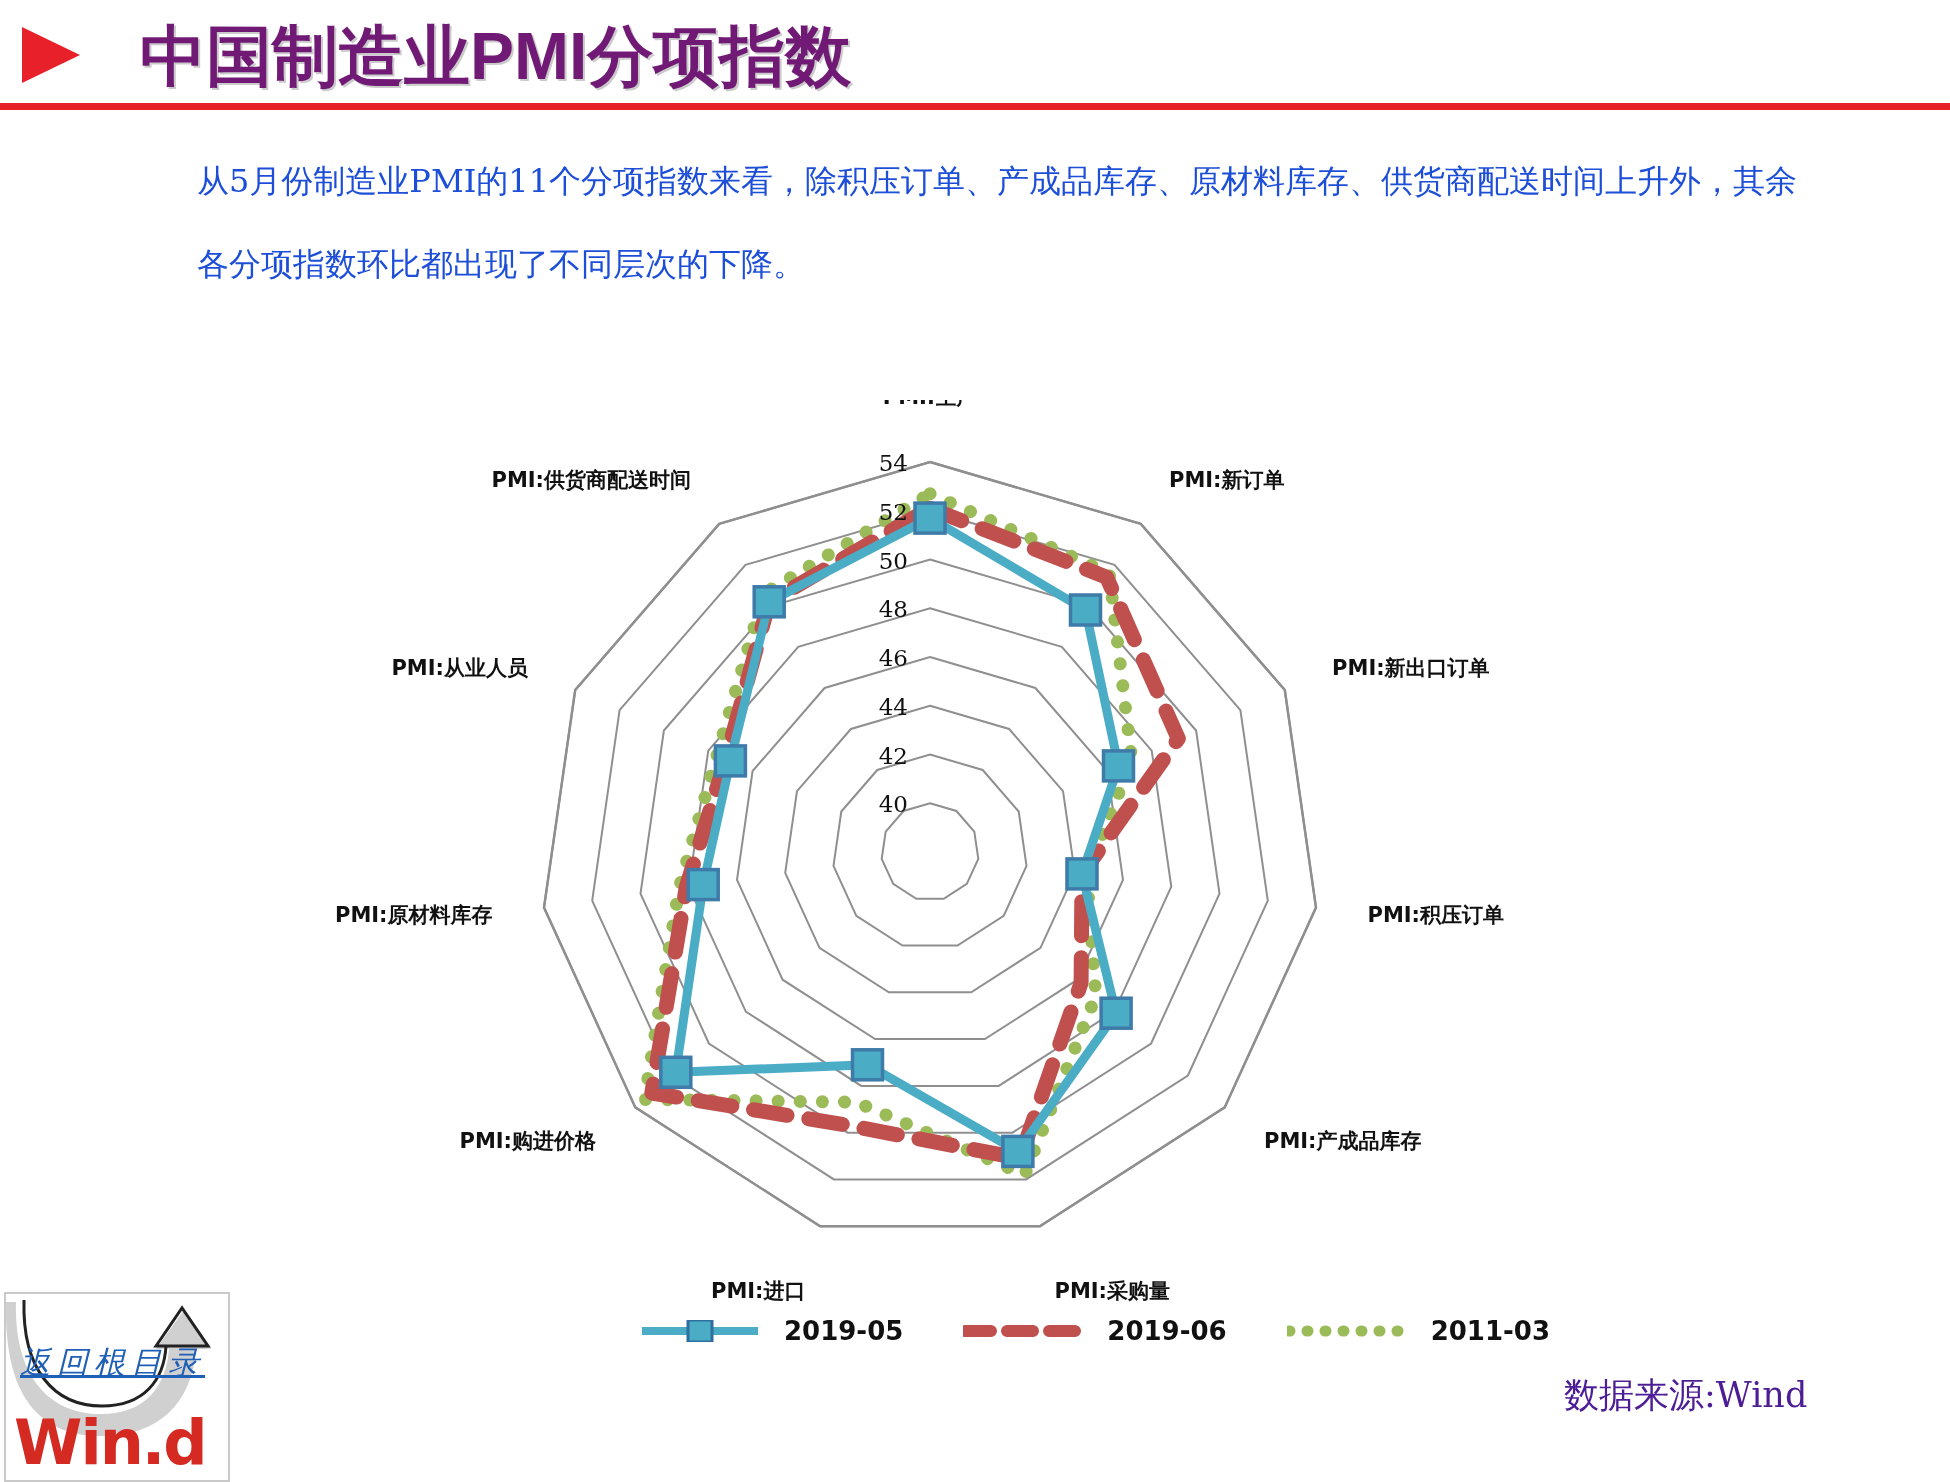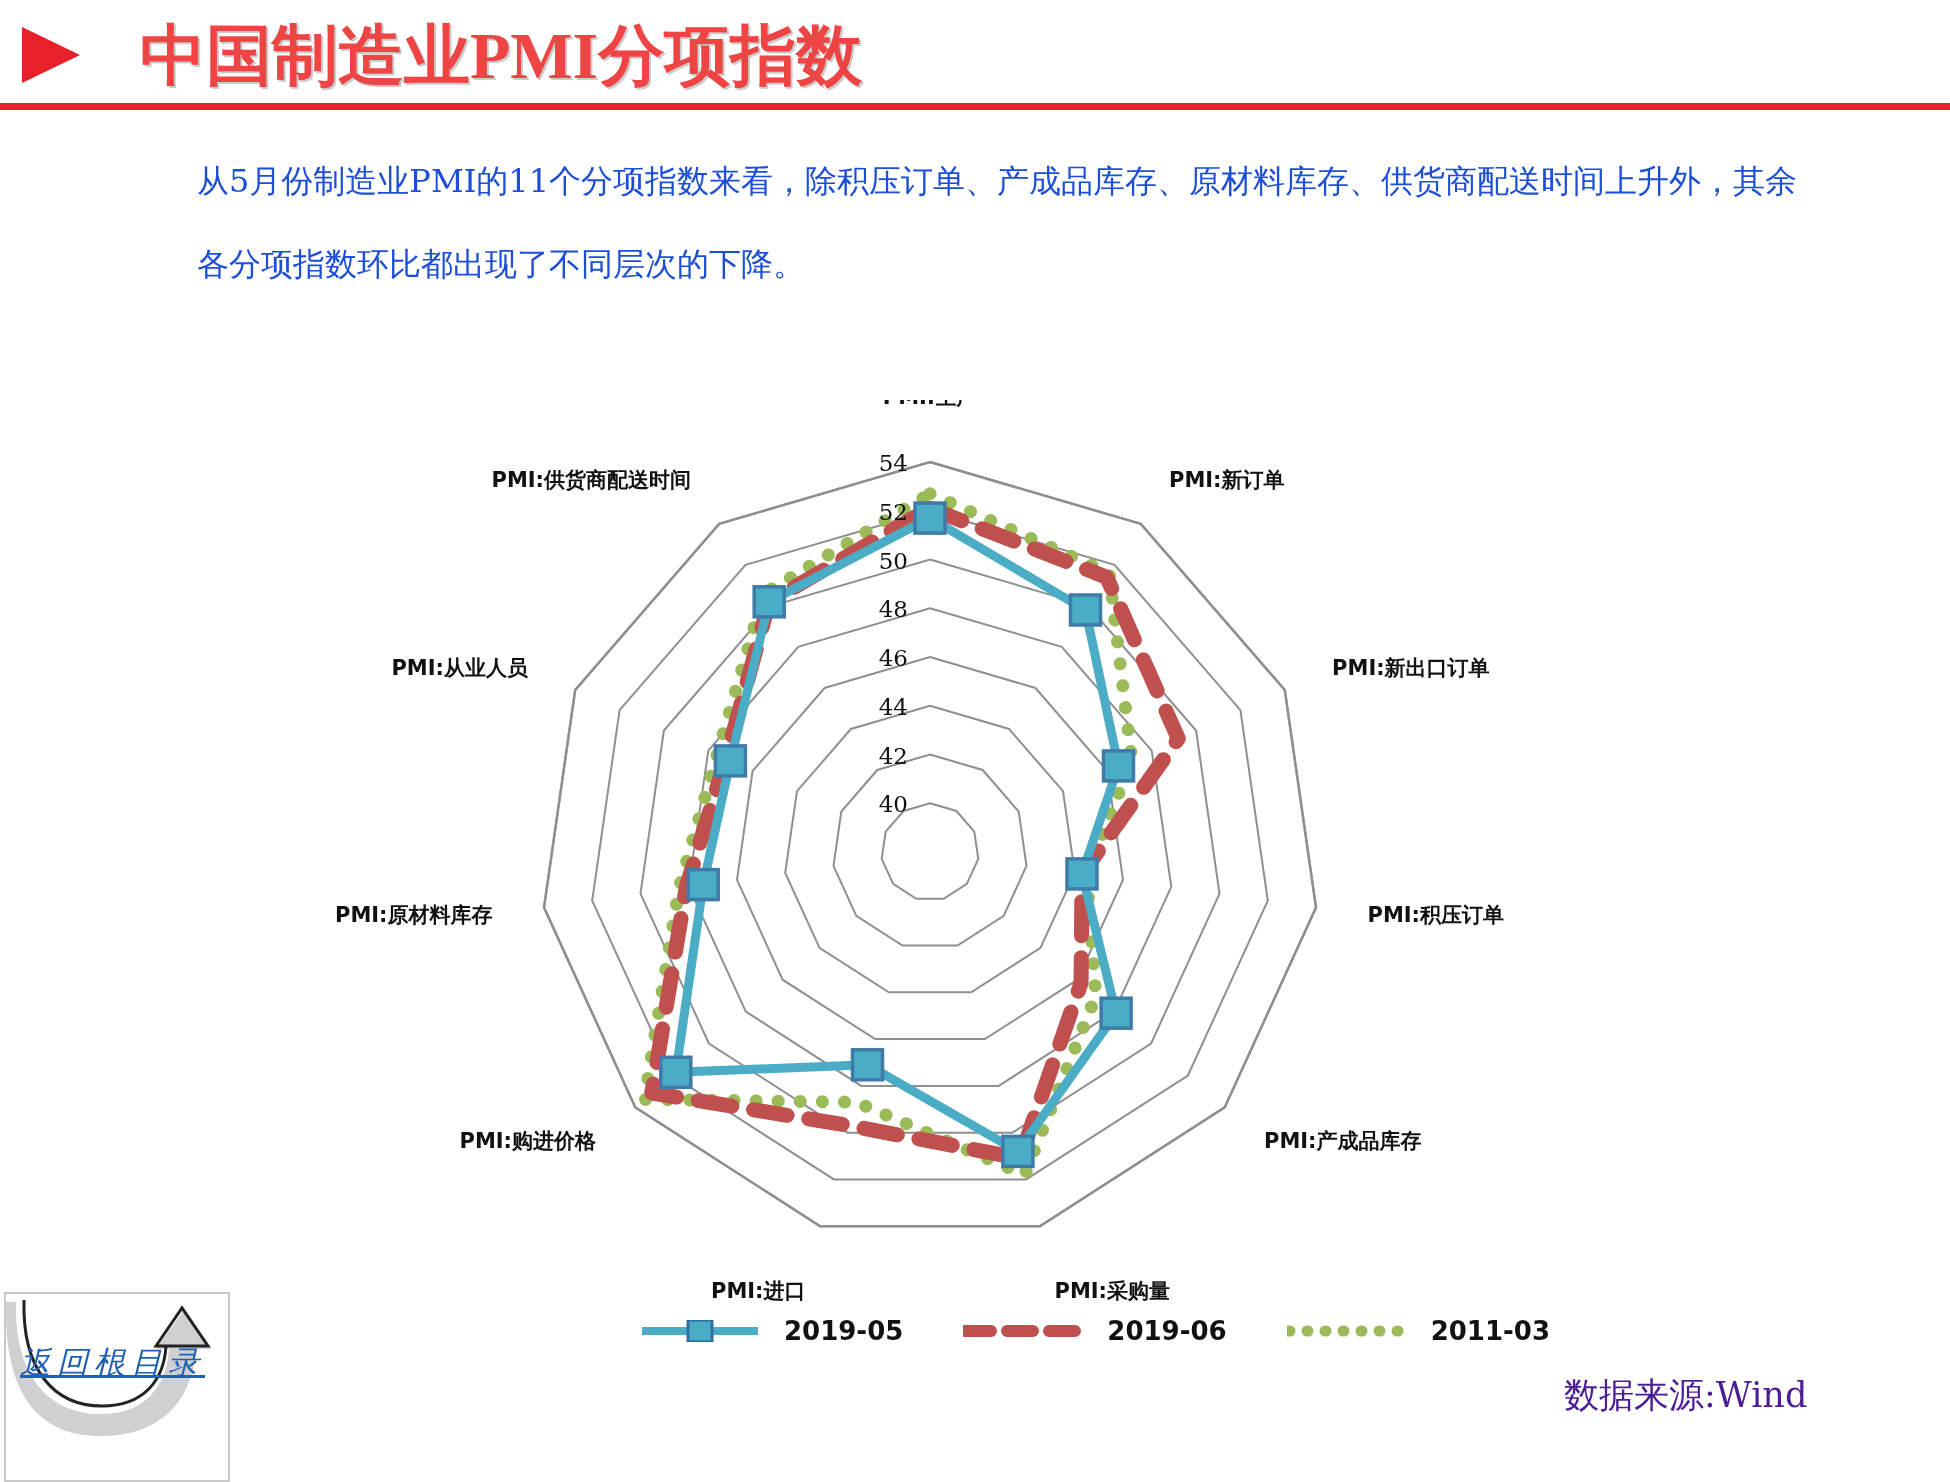--- a/index.html
+++ b/index.html
@@ -11,23 +11,23 @@
   }
   
   #header{
     position:absolute;left:0;top:0;width:1950px;height:120px;
   }
   #title-arrow{
     position:absolute;left:18px;top:24px;width:66px;height:62px;
   }
   #page-title{
     position:absolute;left:140px;top:12px;
-    font-size:66px;font-weight:bold;color:#ef4444;
+    font-size:66px;font-weight:bold;color:#701a75;
     letter-spacing:0px;line-height:88px;
-    font-family:Liberation Serif, serif;
+    font-family:Liberation Sans, sans-serif;
     white-space:nowrap;
     text-shadow:2px 2px 0 rgba(160,160,160,.55);
   }
   #header-rule{
     position:absolute;left:0;top:103px;width:1950px;height:7px;
     background:#e8202a;
   }
   
   #paragraph{
     position:absolute;left:197px;top:140px;width:1600px;
@@ -186,15 +186,16 @@
   </div>
 </div>
 
 <div id="logo-box">
   <svg width="214" height="186" viewBox="0 0 214 186" style="position:absolute;left:0;top:0;">
     <path d="M10 8 C8 78 40 120 95 120 C140 120 160 92 163 55 L150 55 L178 16 L205 55 L190 55 C186 110 152 142 95 142 C26 142 -2 92 0 8 Z" fill="#c8c8c8" opacity="0.85"></path>
     <path d="M18 6 C16 76 48 112 96 112 C138 112 158 86 160 52" fill="none" stroke="#222" stroke-width="3"></path>
     <path d="M150 52 L176 14 L202 52 Z" fill="none" stroke="#222" stroke-width="3"></path>
   </svg>
   <div id="logo-link">返回根目录</div>
+  <div id="logo-word">Win.d</div>
 </div>
 
 <div id="source">数据来源:Wind</div>
 
 </body></html>

